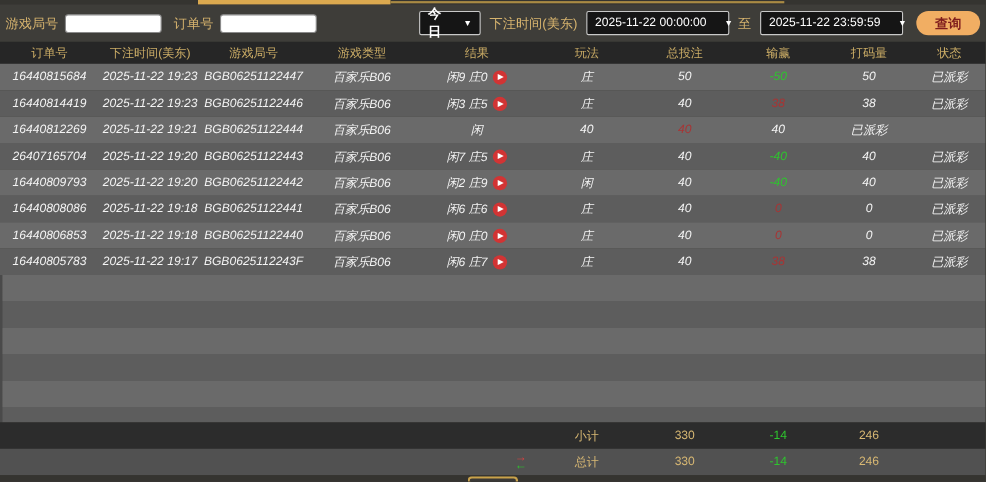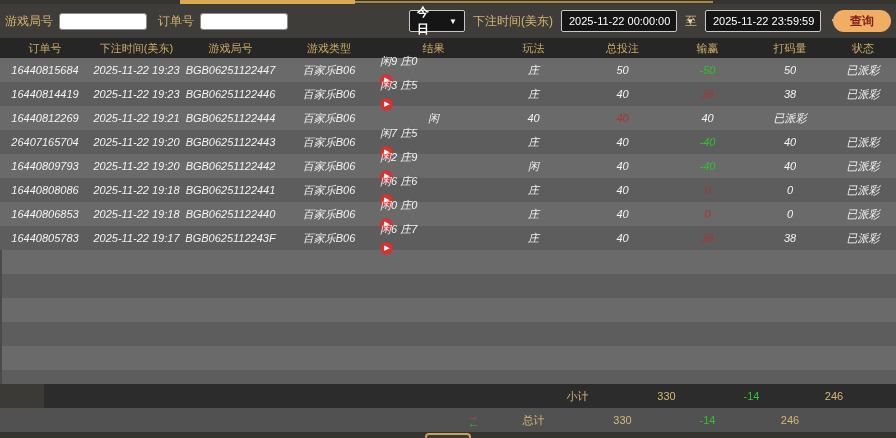--- a/index.html
+++ b/index.html
@@ -11,37 +11,37 @@
   .active-tab-edge { position:absolute; left:180px; top:0; width:175px; height:4px; background:#dba94f; }
   .inactive-tab-edge { position:absolute; left:355px; top:1px; width:358px; height:3px; border-top:2px solid #a98a44; }
 
   
   .toolbar { height:34px; display:flex; align-items:center; background:#3e3d39; padding:0 5px; gap:6px; }
   .gold-label { color:#d6b36e; font-size:12px; white-space:nowrap; }
   .text-input { width:88px; height:17px; background:#ffffff; border:1px solid #8a8a8a; border-radius:3px; outline:none; font-size:11px; padding:0 4px; }
   .right-group { margin-left:auto; display:flex; align-items:center; gap:8px; }
   .select-box { background:#151515; border:1px solid #c8c8c8; border-radius:2px; color:#ffffff; display:flex; align-items:center; height:22px; padding:0 7px; font-size:11px; gap:16px; cursor:pointer; }
   .today-box { width:56px; font-weight:bold; font-size:12px; justify-content:space-between; }
-  .date-box { width:116px; justify-content:space-between; white-space:nowrap; }
+  .date-box { width:130px; justify-content:space-between; white-space:nowrap; }
   .caret { font-size:8px; color:#ffffff; }
   .query-btn { width:58px; height:22px; border-radius:11px; background:#f1ae63; color:#7f1d1d; font-weight:bold; font-size:12px; border:none; display:flex; align-items:center; justify-content:center; cursor:pointer; margin-left:4px; }
 
   
   .grid { display:grid; grid-template-columns:90px 93px 95px 102px 107px 93px 85px 85px 80px 1fr; align-items:center; }
   .grid > div { text-align:center; overflow:hidden; white-space:nowrap; }
   .header-row { height:20px; background:#262626; color:#ccad66; font-size:11px; }
   .data-row { height:24px; font-size:11px; color:#f4f4f4;font-style:italic; }
   #rows .data-row:nth-child(odd) { background:#6a6a6a; }
   #rows .data-row:nth-child(even) { background:#5d5d5d; }
-  .result-cell { display:flex; align-items:flex-start; justify-content:center; gap:5px;flex-direction:column; }
+  .result-cell { display:flex; align-items:center; justify-content:center; gap:5px; }
   .play-icon { width:13px; height:13px; border-radius:50%; background:#d23434; color:#ffffff; font-size:7px; display:flex; align-items:center; justify-content:center; cursor:pointer; flex:0 0 auto; padding-left:1px; }
   .green { color:#2ec42e; }
   .red { color:#a83434; }
   .filler { height:134px; background:repeating-linear-gradient(180deg,#6a6a6a 0 24px,#5d5d5d 24px 48px); border-left:2px solid #4a4a4a; }
-  .subtotal-row { height:24px; background:#2c2c2c; color:#d8b873; font-size:11px;margin-left:44px; }
+  .subtotal-row { height:24px; background:#2c2c2c; color:#d8b873; font-size:11px; }
   .total-row { height:24px; background:#515151; color:#d8b873; font-size:11px; }
   .icon-slot { display:flex; align-items:center; justify-content:flex-end; padding-right:8px; }
   .swap-icon { display:flex; flex-direction:column; align-items:center; font-weight:bold; font-size:11px; line-height:7px; cursor:pointer; }
   .swap-top { color:#e04040; }
   .swap-bottom { color:#2ec42e; }
 
   .bottom-strip { height:6px; background:#353430; position:relative; }
   .pagination-partial { position:absolute; left:425px; top:1px; width:46px; height:5px; border:2px solid #c9a24a; border-bottom:none; border-radius:4px 4px 0 0; background:#3a3936; }
 </style>
 </head>

